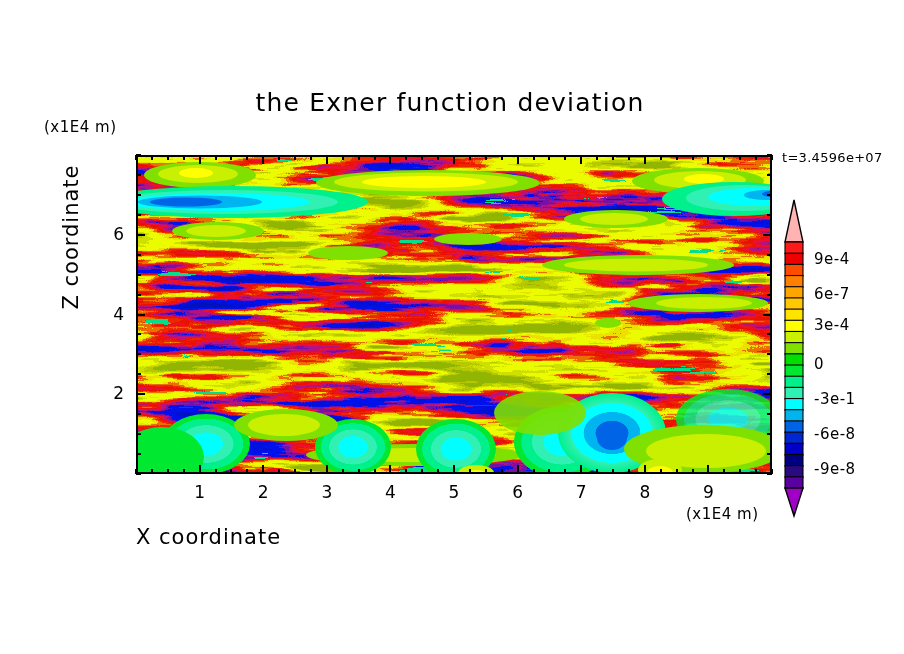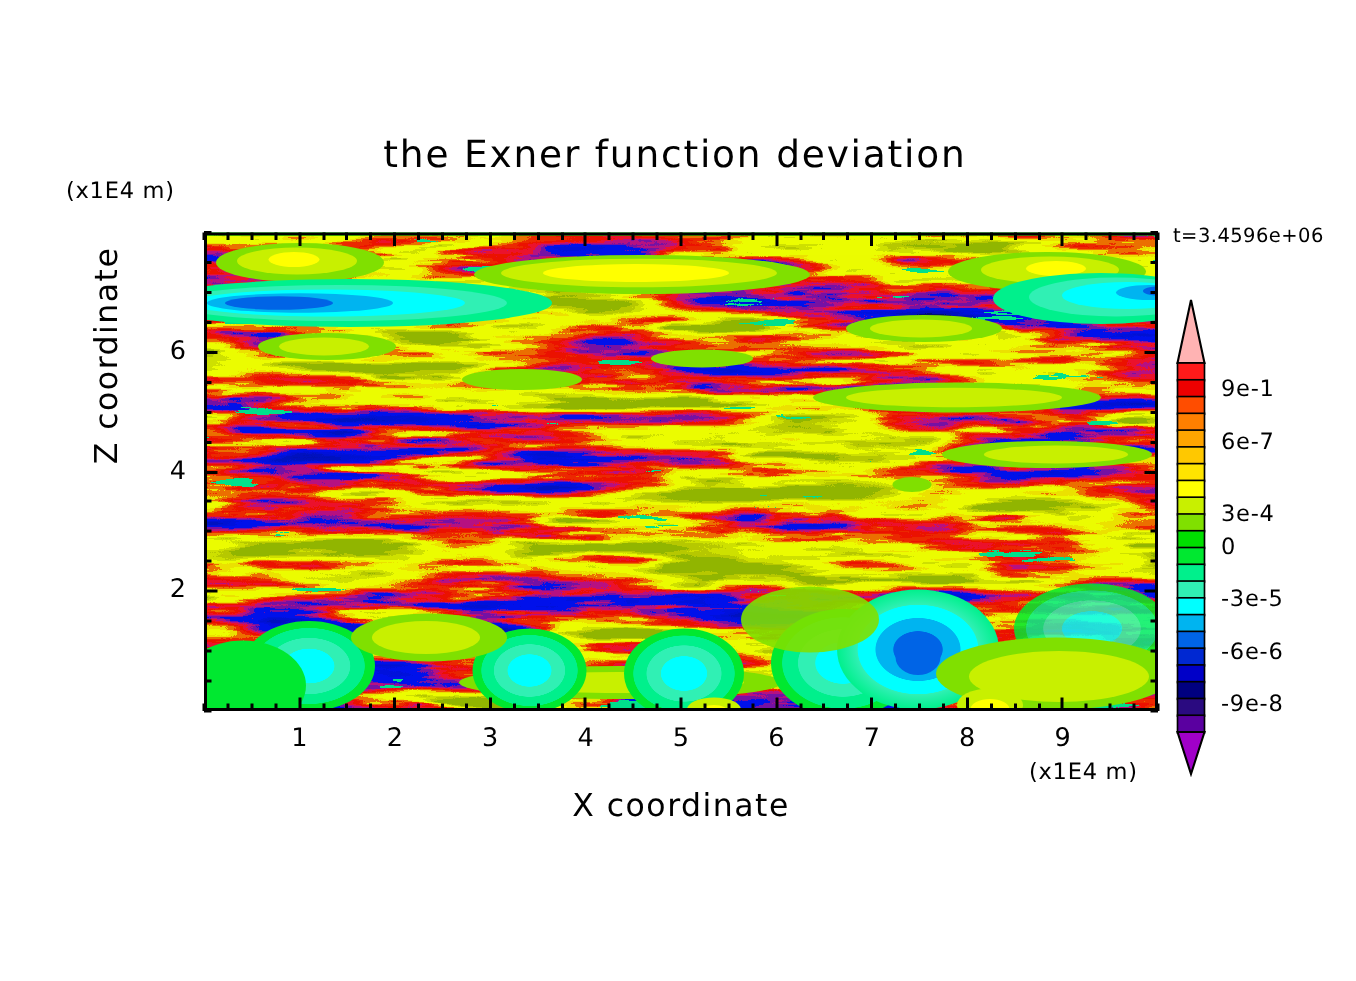--- a/index.html
+++ b/index.html
@@ -37,21 +37,20 @@
 
   #xunit-label {
     left: 686px; top: 505px;
     font-size: 15px;
     letter-spacing: 0.5px;
   }
 
   #xaxis-title {
     left: 136px; top: 525px;
     width: 636px;
-    text-align: center;
     font-size: 21px;
     letter-spacing: 1px;
   }
 
   #yaxis-title {
     left: -19px; top: 225px;
     width: 180px;
     text-align: center;
     font-size: 21px;
     letter-spacing: 1px;
@@ -117,21 +116,21 @@
 <body>
 
 <div class="abs" id="plot-title">the Exner function deviation</div>
 
 <div class="abs" id="yunit-label">(x1E4 m)</div>
 <div class="abs" id="xunit-label">(x1E4 m)</div>
 
 <div class="abs" id="xaxis-title">X coordinate</div>
 <div class="abs" id="yaxis-title">Z coordinate</div>
 
-<div class="abs" id="time-stamp">t=3.4596e+06</div>
+<div class="abs" id="time-stamp">t=3.4596e+07</div>
 
 <div class="abs" id="plot-frame">
   <svg id="field-svg" viewBox="0 0 636 319" preserveAspectRatio="none">
     <defs>
 
       <filter id="quantize" x="0%" y="0%" width="100%" height="100%" color-interpolation-filters="sRGB">
         <feTurbulence type="fractalNoise" baseFrequency="0.010 0.085" numOctaves="4" seed="17" result="n1"></feTurbulence>
         <feTurbulence type="fractalNoise" baseFrequency="0.004 0.030" numOctaves="3" seed="42" result="n2"></feTurbulence>
         <feBlend in="n1" in2="n2" mode="multiply" result="nb"></feBlend>
         <feColorMatrix in="nb" type="matrix" result="gray" values="0.33 0.34 0.33 0 0
@@ -514,20 +513,20 @@
       <rect x="4" y="222.9090909090909" width="18" height="11.781818181818181" fill="#0064e6" stroke="#000" stroke-width="1.1"></rect>
       <rect x="4" y="234.0909090909091" width="18" height="11.781818181818181" fill="#0028d2" stroke="#000" stroke-width="1.1"></rect>
       <rect x="4" y="245.27272727272728" width="18" height="11.781818181818181" fill="#0000c8" stroke="#000" stroke-width="1.1"></rect>
       <rect x="4" y="256.45454545454544" width="18" height="11.781818181818181" fill="#000080" stroke="#000" stroke-width="1.1"></rect>
       <rect x="4" y="267.6363636363636" width="18" height="11.781818181818181" fill="#2a0a80" stroke="#000" stroke-width="1.1"></rect>
       <rect x="4" y="278.8181818181818" width="18" height="11.781818181818181" fill="#5a00a0" stroke="#000" stroke-width="1.1"></rect>
       <path d="M 4 290 L 22 290 L 13 318 Z" fill="#a000c8" stroke="#000" stroke-width="1.4"></path>
     </svg>
 </div>
 <div id="colorbar-label-layer">
-    <div class="cbar-label" style="top: 259.571px;">9e-1</div>
+    <div class="cbar-label" style="top: 259.571px;">9e-4</div>
     <div class="cbar-label" style="top: 294.714px;">6e-7</div>
-    <div class="cbar-label" style="top: 343px;">3e-4</div>
+    <div class="cbar-label" style="top: 326px;">3e-4</div>
     <div class="cbar-label" style="top: 365px;">0</div>
-    <div class="cbar-label" style="top: 400.143px;">-3e-5</div>
-    <div class="cbar-label" style="top: 435.286px;">-6e-6</div>
+    <div class="cbar-label" style="top: 400.143px;">-3e-1</div>
+    <div class="cbar-label" style="top: 435.286px;">-6e-8</div>
     <div class="cbar-label" style="top: 470.429px;">-9e-8</div>
   </div>
 
 </body></html>

